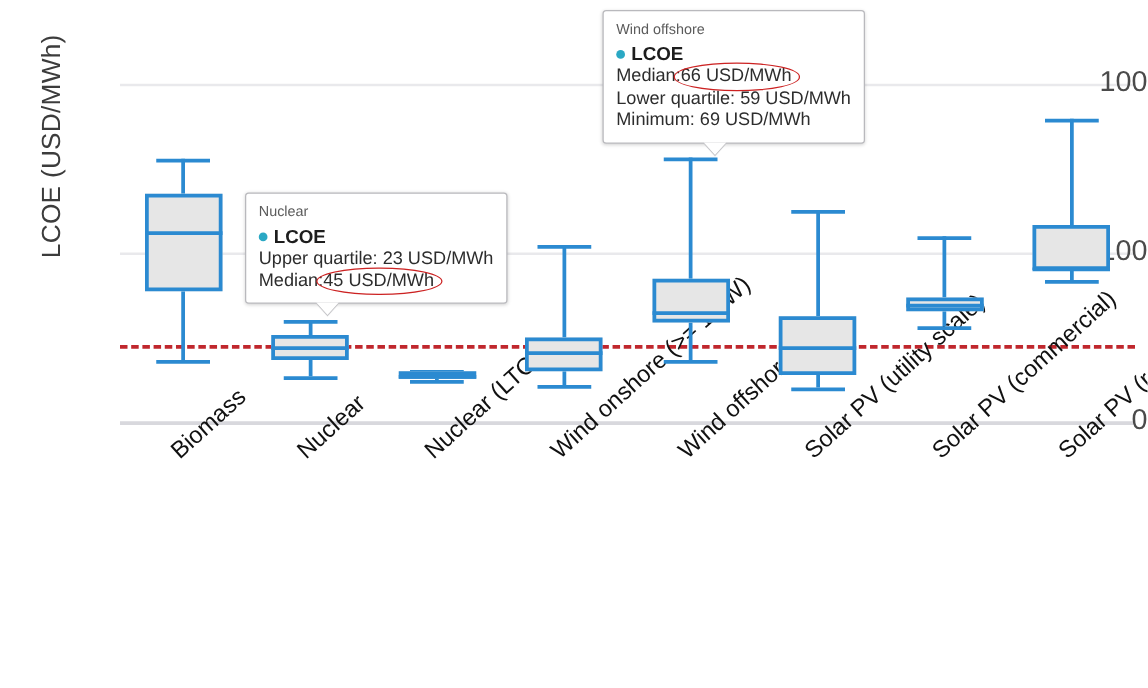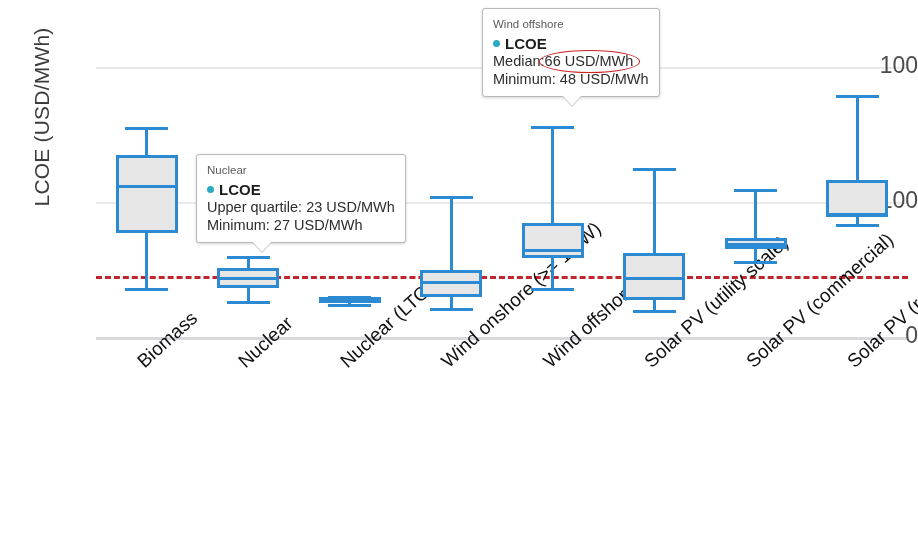--- a/index.html
+++ b/index.html
@@ -179,28 +179,29 @@
     </div>
 
   <div id="tooltip-layer">
       <div class="tooltip" style="left: 196px; top: 154px;">
         <div class="tt-cat">Nuclear</div>
         <div class="tt-series">
           <span class="tt-dot" style="background: rgb(42, 168, 196);"></span>
           <span>LCOE</span>
         </div>
         <div class="tt-row">Upper quartile: 23 USD/MWh</div>
-        <div class="tt-row">Minimum: 27 USD/MWh</div>
+        <div class="tt-row"><span>Median:</span><span class="tt-median-wrap"><span>45 USD/MWh</span><span class="tt-oval" style="inset: -3px -7px -2px -6px;"></span></span></div>
         <div class="tt-tail" style="left: 56px; bottom: -10px;"></div>
       </div>
       <div class="tooltip" style="left: 482px; top: 8px;">
         <div class="tt-cat">Wind offshore</div>
         <div class="tt-series">
           <span class="tt-dot" style="background: rgb(42, 168, 196);"></span>
           <span>LCOE</span>
         </div>
         <div class="tt-row"><span>Median:</span><span class="tt-median-wrap"><span>66 USD/MWh</span><span class="tt-oval" style="inset: -3px -7px -2px -6px;"></span></span></div>
-        <div class="tt-row">Minimum: 48 USD/MWh</div>
+        <div class="tt-row">Lower quartile: 59 USD/MWh</div>
+        <div class="tt-row">Minimum: 69 USD/MWh</div>
         <div class="tt-tail" style="left: 80px; bottom: -10px;"></div>
       </div>
     </div>
 
 </div>
 
 </body></html>

